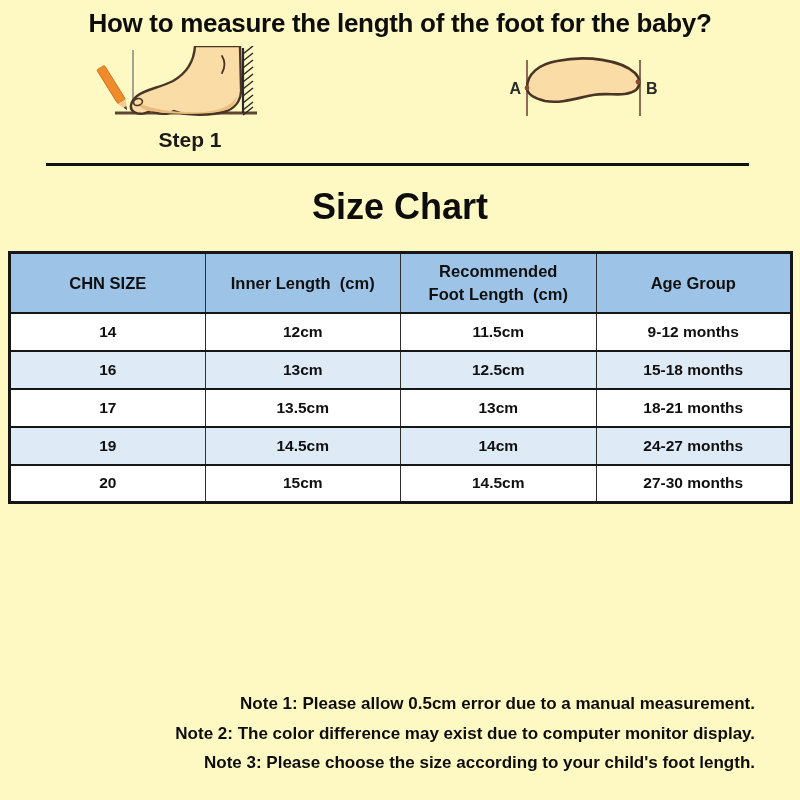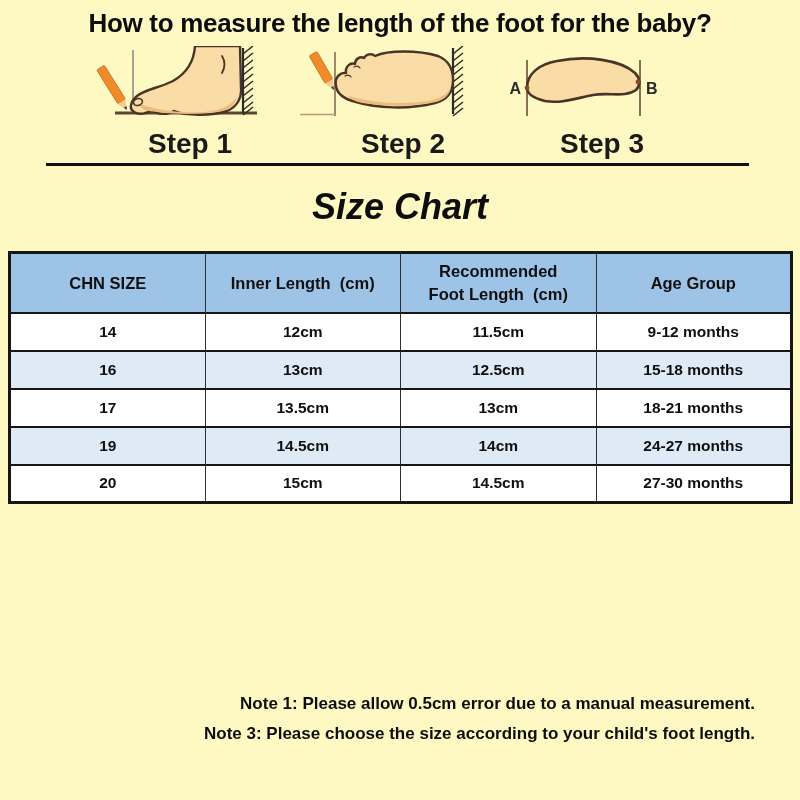--- a/index.html
+++ b/index.html
@@ -18,32 +18,32 @@
   }
 
   
   .step-block { position: absolute; top: 46px; width: 210px; height: 108px; }
   .step-block svg { display: block; }
   .step-1 { left: 85px; }
   .step-2 { left: 298px; }
   .step-3 { left: 497px; }
   .step-label {
     position: absolute; top: 82px; left: 0; width: 210px;
-    text-align: center; font-size: 28px; font-weight: 700; color: #1a1a1a;
+    text-align: center; font-size: 21px; font-weight: 700; color: #1a1a1a;
   }
 
   .divider {
     position: absolute; top: 163px; left: 46px; width: 703px; height: 3px;
     background: #111;
   }
 
   
   .chart-heading {
     position: absolute; top: 186px; left: 0; width: 800px;
-    text-align: center; font-size: 36px; font-weight: 700; color: #0d0d0d; font-style: italic;
+    text-align: center; font-size: 36px; font-weight: 700; color: #0d0d0d;
   }
 
   
   table.size-table {
     position: absolute; top: 251px; left: 8px; width: 785px;
     border-collapse: collapse; table-layout: fixed;
     border: 3px solid #161616;
   }
   .size-table th, .size-table td {
     border-left: 1.5px solid #2e2e2e; border-right: 1.5px solid #2e2e2e;
@@ -93,59 +93,33 @@
 
       <g transform="rotate(-32 42 64)">
         <rect x="37.5" y="14" width="9" height="40" rx="1.5" fill="#EF8B2B" stroke="#c96f18" stroke-width="0.8"></rect>
         <polygon points="37.5,54 46.5,54 42,64" fill="#F7C992"></polygon>
         <polygon points="40.4,60.4 43.6,60.4 42,64" fill="#3a3a3a"></polygon>
       </g>
     </svg>
     <div class="step-label">Step 1</div>
   </div>
 
-  <div class="step-block step-2">
-    <svg width="210" height="72" viewBox="0 0 210 72">
-
-      <line x1="37" y1="6" x2="37" y2="70" stroke="#8A6F55" stroke-width="1.6"></line>
-      <line x1="2" y1="68.5" x2="37" y2="68.5" stroke="#b79a7a" stroke-width="1.4"></line>
-
-      <g>
-        <line x1="155" y1="2" x2="155" y2="68" stroke="#2a2a2a" stroke-width="2.2"></line>
-        <path d="M155,8 l10,-8 M155,15 l10,-8 M155,22 l10,-8 M155,29 l10,-8 M155,36 l10,-8 M155,43 l10,-8 M155,50 l10,-8 M155,57 l10,-8 M155,64 l10,-8 M155,70 l10,-8" stroke="#2a2a2a" stroke-width="1.5" fill="none"></path>
-      </g>
-
-      <g>
-        <path d="M38,40 C36,32 42,26 48,27 C47,21 52,16 57,18 C57,13 62,10 66,12 C68,8 74,7 77,10 C90,4 120,4 140,10 C152,15 155,24 155,34 C155,46 149,54 137,57 C110,64 78,62 58,56 C46,53 39,48 38,40 Z" fill="#F9DCA6" stroke="#4A3425" stroke-width="2.4" stroke-linejoin="round"></path>
-        <path d="M50,50 Q90,61 130,55 Q150,51 153,40 Q152,52 138,56 Q105,63 64,57 Q52,54 50,50 Z" fill="#EBBD7D" stroke="none"></path>
-        <path d="M47,30 q4,-2 6,1 M56,21 q4,-2 6,1" fill="none" stroke="#4A3425" stroke-width="1.2" stroke-linecap="round"></path>
-      </g>
-
-      <g transform="rotate(-30 36 44)">
-        <rect x="31.5" y="2" width="9" height="32" rx="1.5" fill="#EF8B2B" stroke="#c96f18" stroke-width="0.8"></rect>
-        <polygon points="31.5,34 40.5,34 36,44" fill="#F7C992"></polygon>
-        <polygon points="34.4,40.4 37.6,40.4 36,44" fill="#3a3a3a"></polygon>
-      </g>
-    </svg>
-    <div class="step-label">Step 2</div>
-  </div>
 
   <div class="step-block step-3">
     <svg width="210" height="72" viewBox="0 0 210 72">
       <line x1="30" y1="14" x2="30" y2="70" stroke="#8A6F55" stroke-width="2"></line>
       <line x1="143" y1="14" x2="143" y2="70" stroke="#8A6F55" stroke-width="2"></line>
       <g>
         <path d="M30,42 C30,28 42,18 60,15 C90,9 124,14 138,27 C143,32 144,39 139,44 C128,52 112,46 96,49 C80,52 64,58 48,55 C36,52 30,48 30,42 Z" fill="#F9DCA6" stroke="#4A3425" stroke-width="2.6" stroke-linejoin="round"></path>
         <circle cx="30" cy="42" r="2.4" fill="#8A4A2E"></circle>
         <circle cx="141" cy="36" r="2.4" fill="#8A4A2E"></circle>
       </g>
       <text x="24" y="48" text-anchor="end" font-size="16" font-weight="600" fill="#2b2b2b">A</text>
       <text x="149" y="48" text-anchor="start" font-size="16" font-weight="600" fill="#2b2b2b">B</text>
     </svg>
-    <div class="step-label">Step 3</div>
   </div>
 
   <div class="divider"></div>
 
   <div class="chart-heading">Size Chart</div>
 
   <table class="size-table">
     <colgroup>
         <col style="width:25%">
         <col style="width:25%">
@@ -190,16 +164,17 @@
         <td>20</td>
         <td>15cm</td>
         <td>14.5cm</td>
         <td>27-30 months</td>
       </tr>
     </tbody>
   </table>
 
   <div class="notes">
     <div class="note-line">Note 1: Please allow 0.5cm error due to a manual measurement.</div>
+    <div class="note-line">Note 2: The color difference may exist due to computer monitor display.</div>
     <div class="note-line">Note 3: Please choose the size according to your child's foot length.</div>
   </div>
 
 </div>
 
 </body></html>

